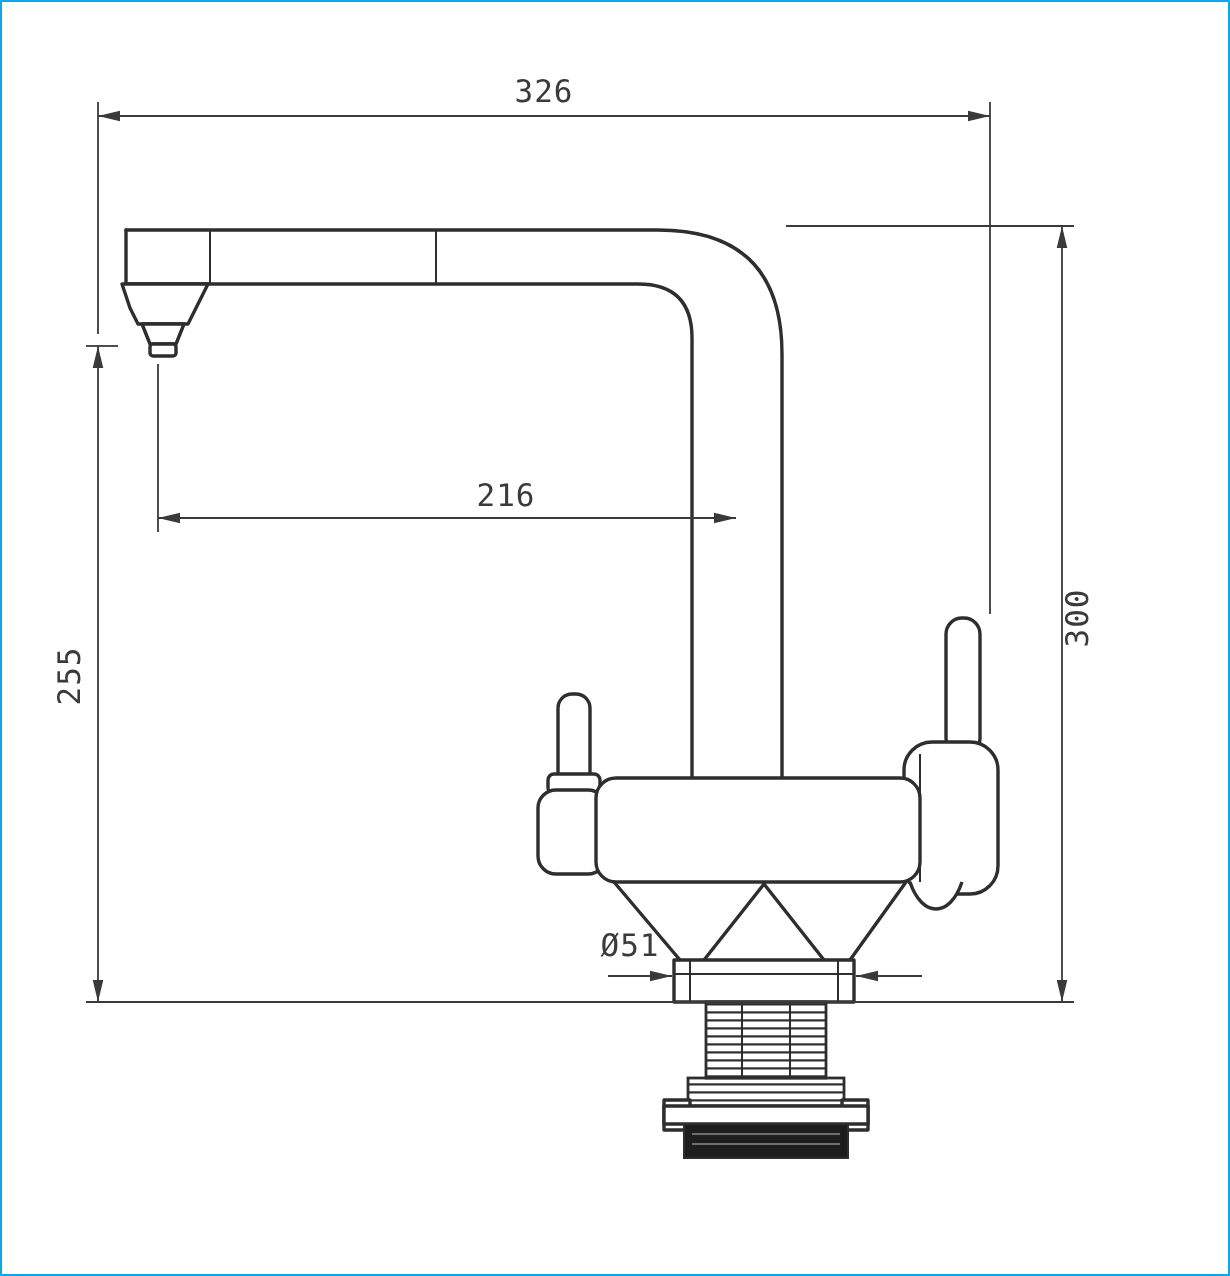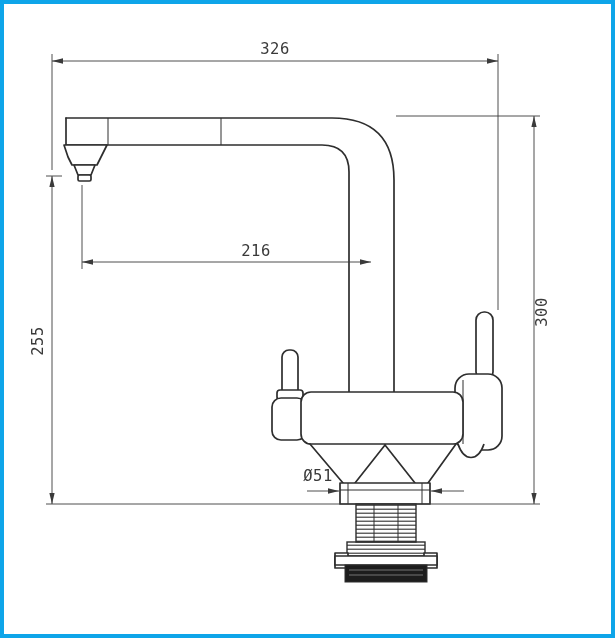--- a/index.html
+++ b/index.html
@@ -4,21 +4,21 @@
 <style>
   :root{
     --line:#2e2e2e;
     --dim-line:#3a3a3a;
     --dark-fill:#1d1d1d;
     --background:#ffffff;
   }
   html,body{margin:0;padding:0;background:var(--background);}
   .page{
     width:615px;height:638px;position:relative;background:var(--background);
-    border:4px solid #0ea5e9;box-sizing:border-box;overflow:hidden;
+    border:1px solid #0ea5e9;box-sizing:border-box;overflow:hidden;
     font-family:"DejaVu Sans Mono","Liberation Mono",monospace;
   }
   svg{display:block;color:var(--line);}
   .obj{stroke:var(--line);stroke-width:1.7;fill:none;stroke-linejoin:round;stroke-linecap:round;}
   .obj-fill{stroke:var(--line);stroke-width:1.7;fill:#ffffff;stroke-linejoin:round;}
   .obj-thin{stroke:var(--line);stroke-width:1;fill:none;}
   .dim{stroke:var(--dim-line);stroke-width:0.9;fill:none;}
   .arrowhead{fill:var(--dim-line);}
   .dim-text{
     fill:var(--dim-line);

